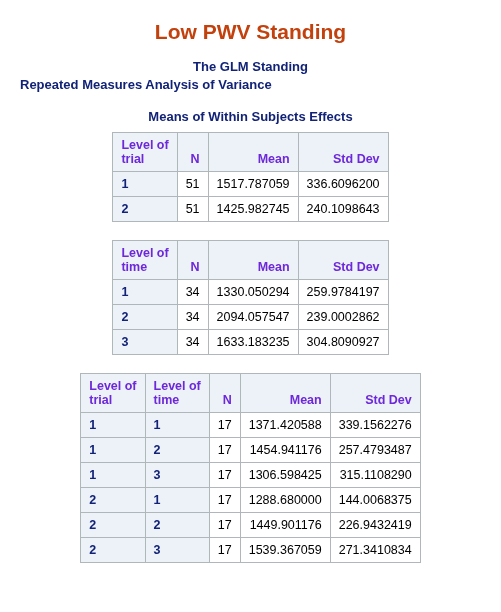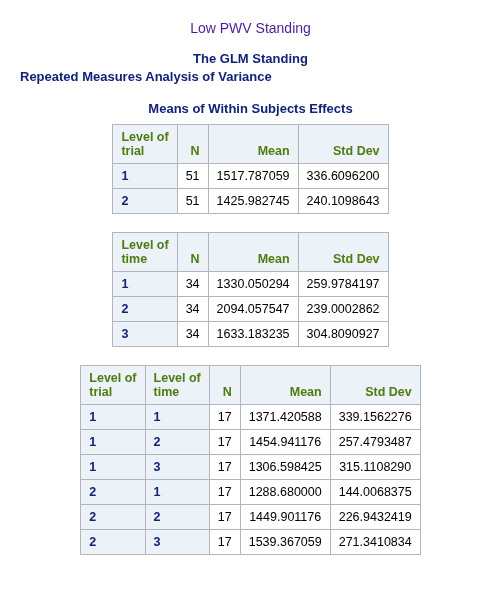--- a/index.html
+++ b/index.html
@@ -7,24 +7,24 @@
     padding: 12px 20px;
     font-family: Arial, "Helvetica Neue", sans-serif;
     font-size: 12.5px;
     color: #112277;
     background: #ffffff;
     width: 501px;
     box-sizing: border-box;
   }
   .title {
     text-align: center;
-    font-weight: normal;
-    font-size: 14px;
+    font-weight: bold;
+    font-size: 21px;
     margin: 8px 0 14px 0;
-    color: #4c1d95;
+    color: #c2410c;
   }
   .subtitle {
     text-align: center;
     font-weight: bold;
     font-size: 13px;
     margin: 0;
     line-height: 1.35;
   }
   .subtitle2 {
     font-weight: bold;
@@ -44,35 +44,35 @@
     background: #ffffff;
   }
   th, td {
     border: 1px solid #b0b7bb;
     padding: 5px 8px;
     font-size: 12.5px;
     white-space: nowrap;
   }
   th {
     background: #edf2f9;
-    color: #4d7c0f;
+    color: #6d28d9;
     font-weight: bold;
     vertical-align: bottom;
   }
   th.right { text-align: right; }
   th.left  { text-align: left; }
   td.rowh {
     background: #edf2f9;
     color: #112277;
     font-weight: bold;
     text-align: left;
   }
   td.num {
     color: #000000;
-    text-align: center;
+    text-align: right;
     font-feature-settings: "tnum";
   }
 </style>
 </head>
 <body>
 
 <div class="title">Low PWV Standing</div>
 <div class="subtitle">The GLM Standing</div>
 <div class="subtitle2">Repeated Measures Analysis of Variance</div>
 <div class="subhead">Means of Within Subjects Effects</div>

